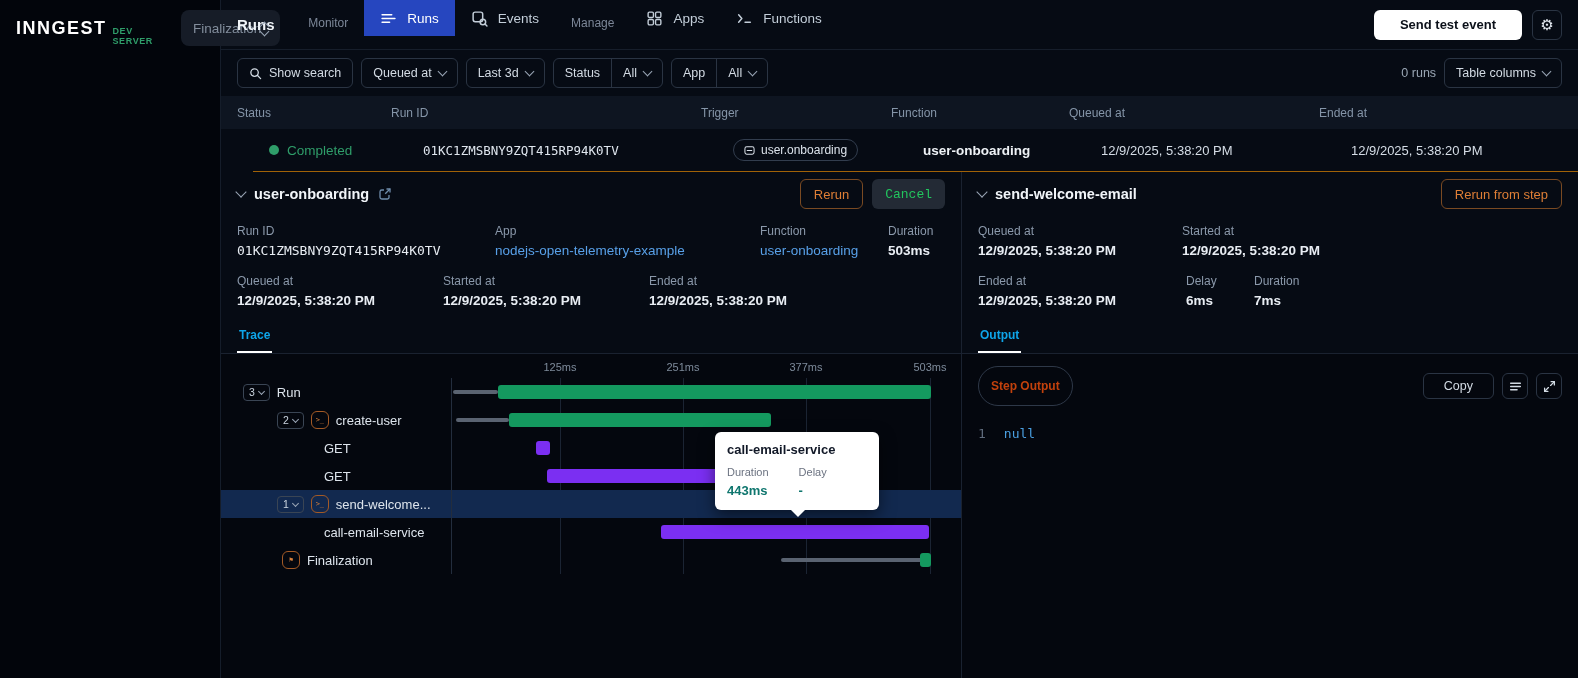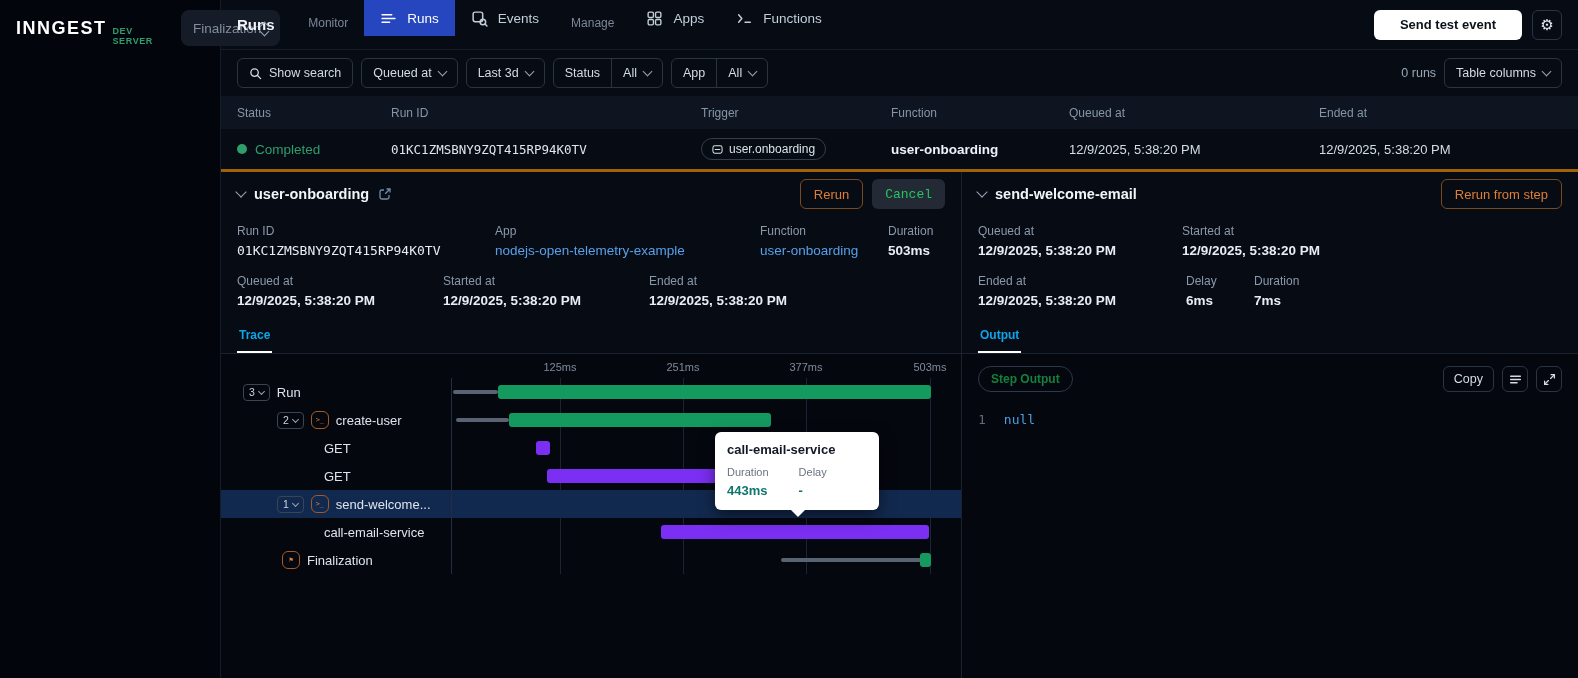--- a/index.html
+++ b/index.html
@@ -36,21 +36,21 @@
   .filterbar { height:46px; flex-shrink:0; display:flex; align-items:center; gap:8px; padding:0 16px; }
   .chip { height:30px; display:inline-flex; align-items:center; gap:7px; padding:0 11px; background:transparent; border:1px solid #2a3443; border-radius:6px; color:#d3dbe4; font-size:12.5px; font-family:inherit; cursor:pointer; white-space:nowrap; }
   .chip svg { width:13px; height:13px; }
   .chip-group { height:30px; display:inline-flex; align-items:stretch; border:1px solid #2a3443; border-radius:6px; overflow:hidden; font-size:12.5px; color:#d3dbe4; cursor:pointer; }
   .group-label { display:flex; align-items:center; padding:0 11px; }
   .group-value { display:flex; align-items:center; gap:7px; padding:0 11px; border-left:1px solid #2a3443; }
   .runs-count { margin-left:auto; font-size:12.5px; color:#9aa7b5; }
 
   
   .table-head { height:33px; flex-shrink:0; background:#0e1521; display:flex; align-items:center; font-size:12px; color:#8595a8; }
-  .table-row { height:43px; flex-shrink:0; display:flex; align-items:center; font-size:13.5px; border-bottom:3px solid #a16207; }
+  .table-row { height:43px; flex-shrink:0; display:flex; align-items:center; font-size:13.5px; border-bottom:1px solid #a16207;margin-left:32px; }
   .c-status { width:170px; padding-left:16px; flex-shrink:0; }
   .c-runid  { width:310px; flex-shrink:0; }
   .c-trigger{ width:190px; flex-shrink:0; }
   .c-func   { width:178px; flex-shrink:0; }
   .c-queued { width:250px; flex-shrink:0; }
   .c-ended  { flex:1; }
   .status-cell { display:flex; align-items:center; gap:8px; color:#2f9e6a; font-weight:500; }
   .dot { width:10px; height:10px; border-radius:50%; background:#2f9e6a; flex-shrink:0; }
   .mono { font-family:"DejaVu Sans Mono", monospace; }
   .runid-text { font-size:12.5px; color:#dfe6ee; }
@@ -103,22 +103,22 @@
   .trace-tooltip { position:absolute; left:494px; top:78px; width:164px; background:#ffffff; border-radius:6px; box-shadow:0 6px 16px rgba(0,0,0,.5); padding:10px 12px 11px; z-index:5; color:#111827; }
   .trace-tooltip::after { content:""; position:absolute; left:76px; bottom:-7px; border-left:7px solid transparent; border-right:7px solid transparent; border-top:7px solid #fff; }
   .tt-title { font-size:13px; font-weight:700; margin-bottom:9px; }
   .tt-grid { display:flex; gap:30px; }
   .tt-lab { font-size:11px; color:#6b7280; display:block; margin-bottom:3px; }
   .tt-val { font-size:13px; font-weight:600; color:#0f766e; }
 
   
   .output { flex:1; background:#04070e; display:flex; flex-direction:column; }
   .output-toolbar { display:flex; align-items:center; gap:8px; padding:12px 16px 8px; }
-  .pill { height:26px; display:inline-flex; align-items:center; padding:0 12px; border:1px solid #2e3848; border-radius:999px; font-size:12px; font-weight:600; color:#15803d; }
-  .chip.small { height:26px; padding:0 10px; font-size:12.5px; }
+  .pill { height:40px; display:inline-flex; align-items:center; padding:0 12px; border:1px solid #2e3848; border-radius:999px; font-size:12px; font-weight:600; color:#c2410c; }
+  .chip.small { height:26px; padding:0 20px; font-size:12.5px; }
   .chip.sq { width:26px; padding:0; justify-content:center; }
   .code { padding:12px 16px; font-family:"DejaVu Sans Mono", monospace; font-size:13px; display:flex; gap:18px; }
   .ln { color:#5f6b7c; }
   .code-null { color:#4a9fe0; }
 
   svg { display:block; }
 </style>
 </head>
 <body>
 

